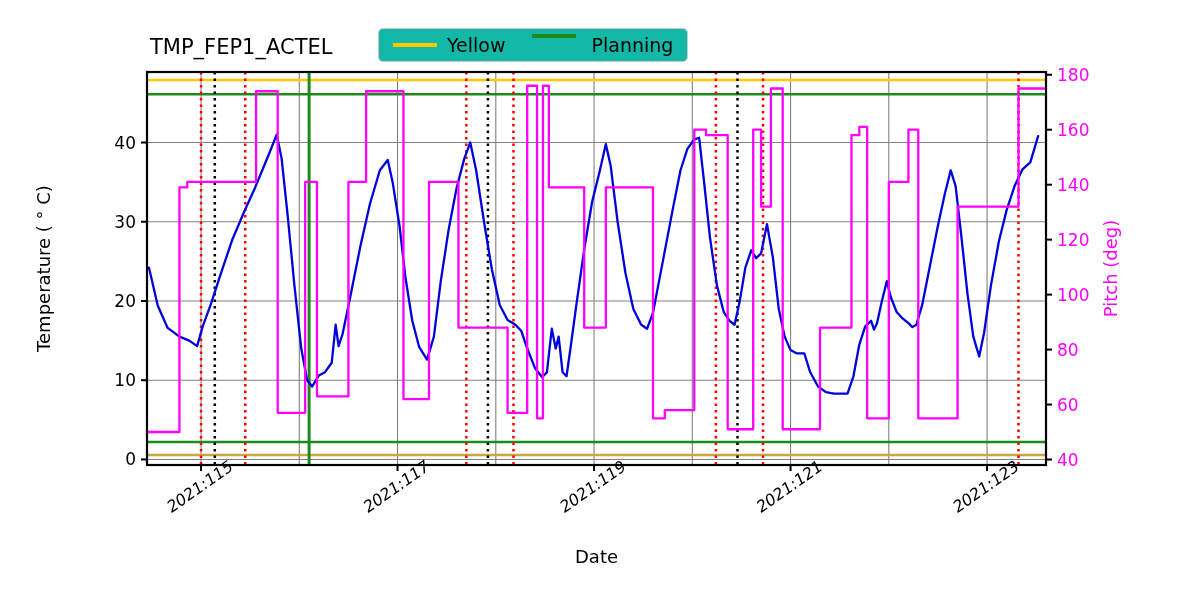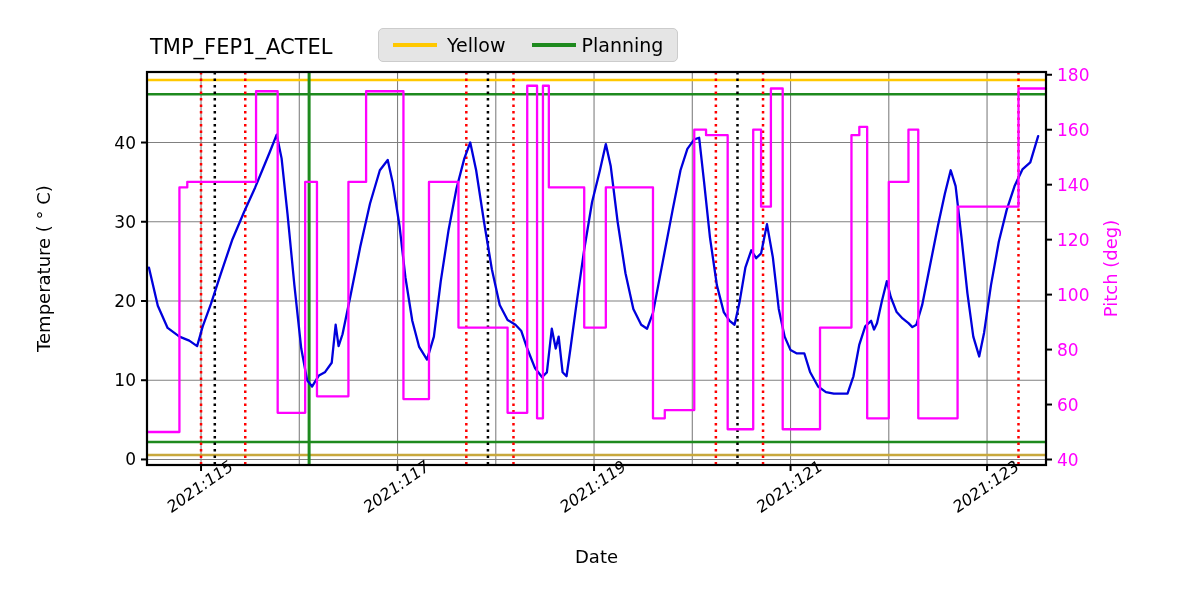--- a/index.html
+++ b/index.html
@@ -89,23 +89,23 @@
       <text x="792.546448087432" y="491" class="tick-x" text-anchor="middle" transform="rotate(-35,792.546448087432,491)">2021:121</text>
       <line x1="987.0491803278694" y1="465" x2="987.0491803278694" y2="471" stroke="#000" stroke-width="2"></line>
       <text x="989.0491803278694" y="491" class="tick-x" text-anchor="middle" transform="rotate(-35,989.0491803278694,491)">2021:123</text>
       <text x="0" y="0" class="axlab" text-anchor="middle"></text>
       <text x="50" y="268.5" class="axlab" text-anchor="middle" transform="rotate(-90,50,268.5)">Temperature ( ° C)</text>
       <text x="1117" y="268.5" class="axlab-r" text-anchor="middle" transform="rotate(-90,1117,268.5)">Pitch (deg)</text>
       <text x="596.5" y="563" class="axlab" text-anchor="middle">Date</text>
       <text x="150" y="54" class="ttl" text-anchor="start">TMP_FEP1_ACTEL</text>
     </svg>
 
-  <div id="legend-box" style="position: absolute; left: 378px; top: 28px; height: 34px; display: flex; align-items: center; gap: 26px; padding: 0px 14px; background: #e5e5e5; border: 1px solid rgb(204, 204, 204); border-radius: 5px; box-sizing: border-box;">
+  <div id="legend-box" style="position: absolute; left: 378px; top: 28px; height: 34px; display: flex; align-items: center; gap: 26px; padding: 0px 14px; background: #14b8a6; border: 1px solid rgb(204, 204, 204); border-radius: 5px; box-sizing: border-box;">
       <div style="display: flex; align-items: center; gap: 10px;">
         <span style="display: inline-block; width: 44px; height: 3.5px; background: rgb(255, 200, 0);"></span>
         <span class="leglab" style="font-size: 19px; color: rgb(0, 0, 0); font-family: &quot;DejaVu Sans&quot;, &quot;Liberation Sans&quot;, sans-serif;">Yellow</span>
       </div>
-      <div style="display: flex; align-items: center; gap: 6px;">
+      <div style="display: flex; gap: 16px;">
         <span style="display: inline-block; width: 44px; height: 3.5px; background: rgb(30, 138, 30);"></span>
         <span class="leglab" style="font-size: 19px; color: rgb(0, 0, 0); font-family: &quot;DejaVu Sans&quot;, &quot;Liberation Sans&quot;, sans-serif;">Planning</span>
       </div>
     </div>
 </div>
 
 </body></html>

